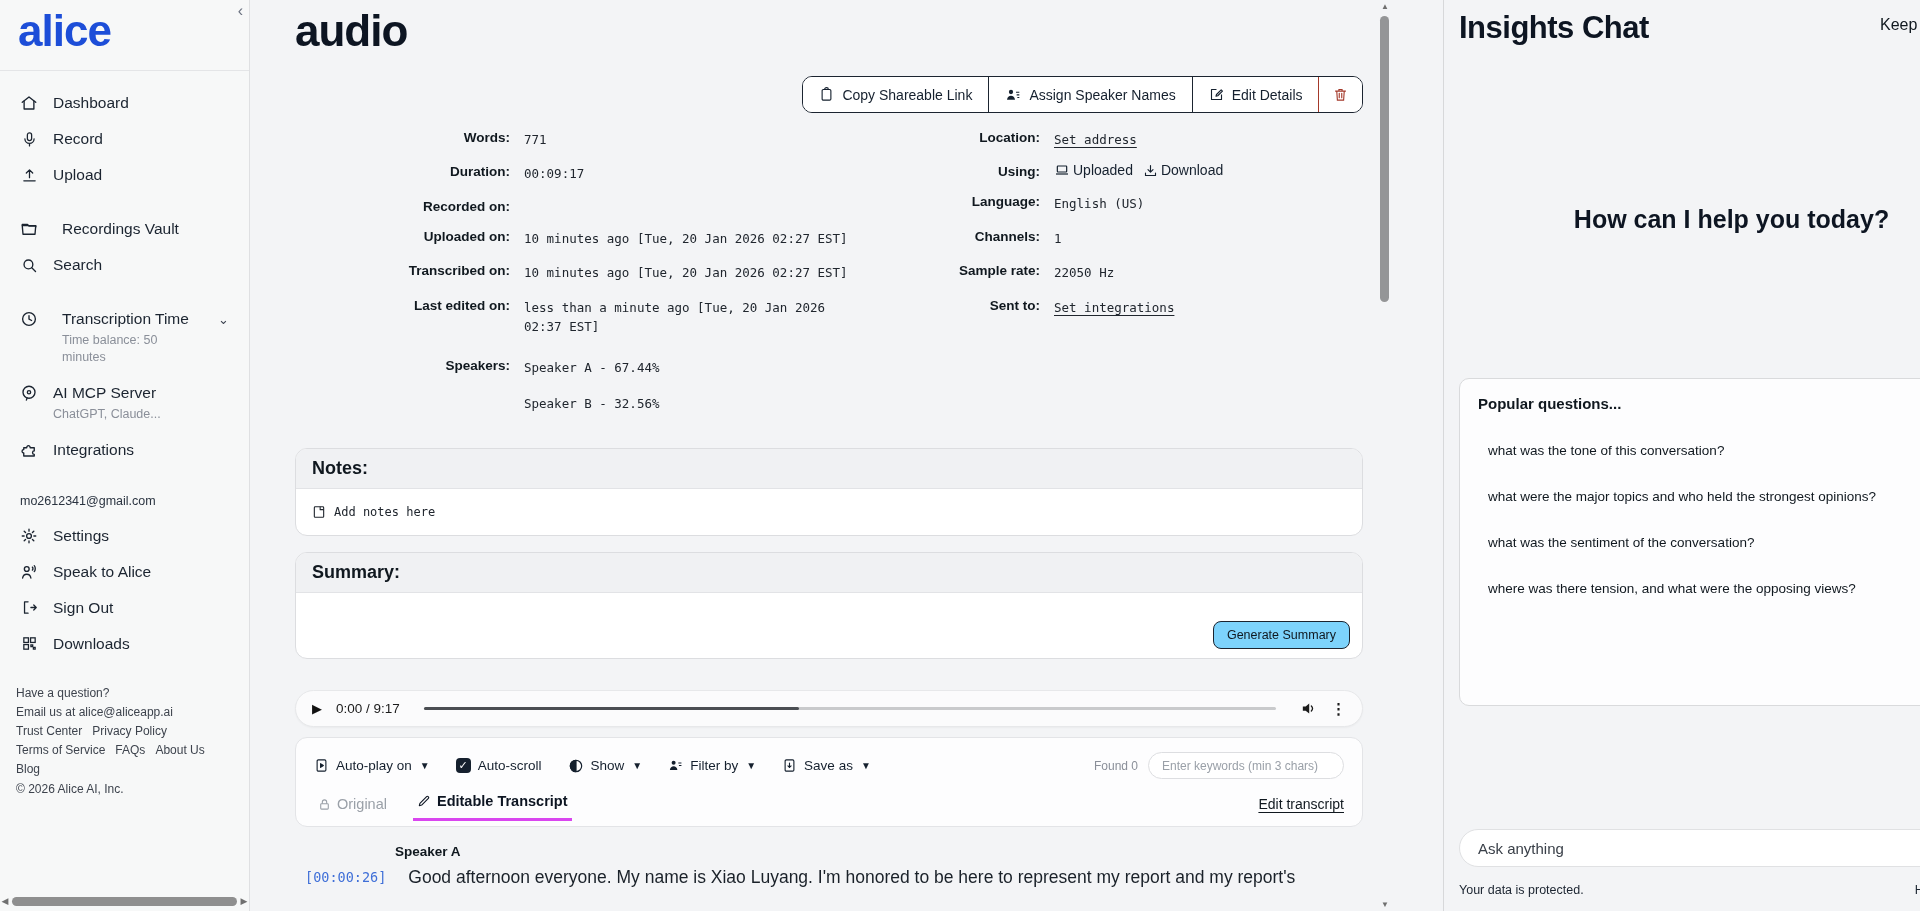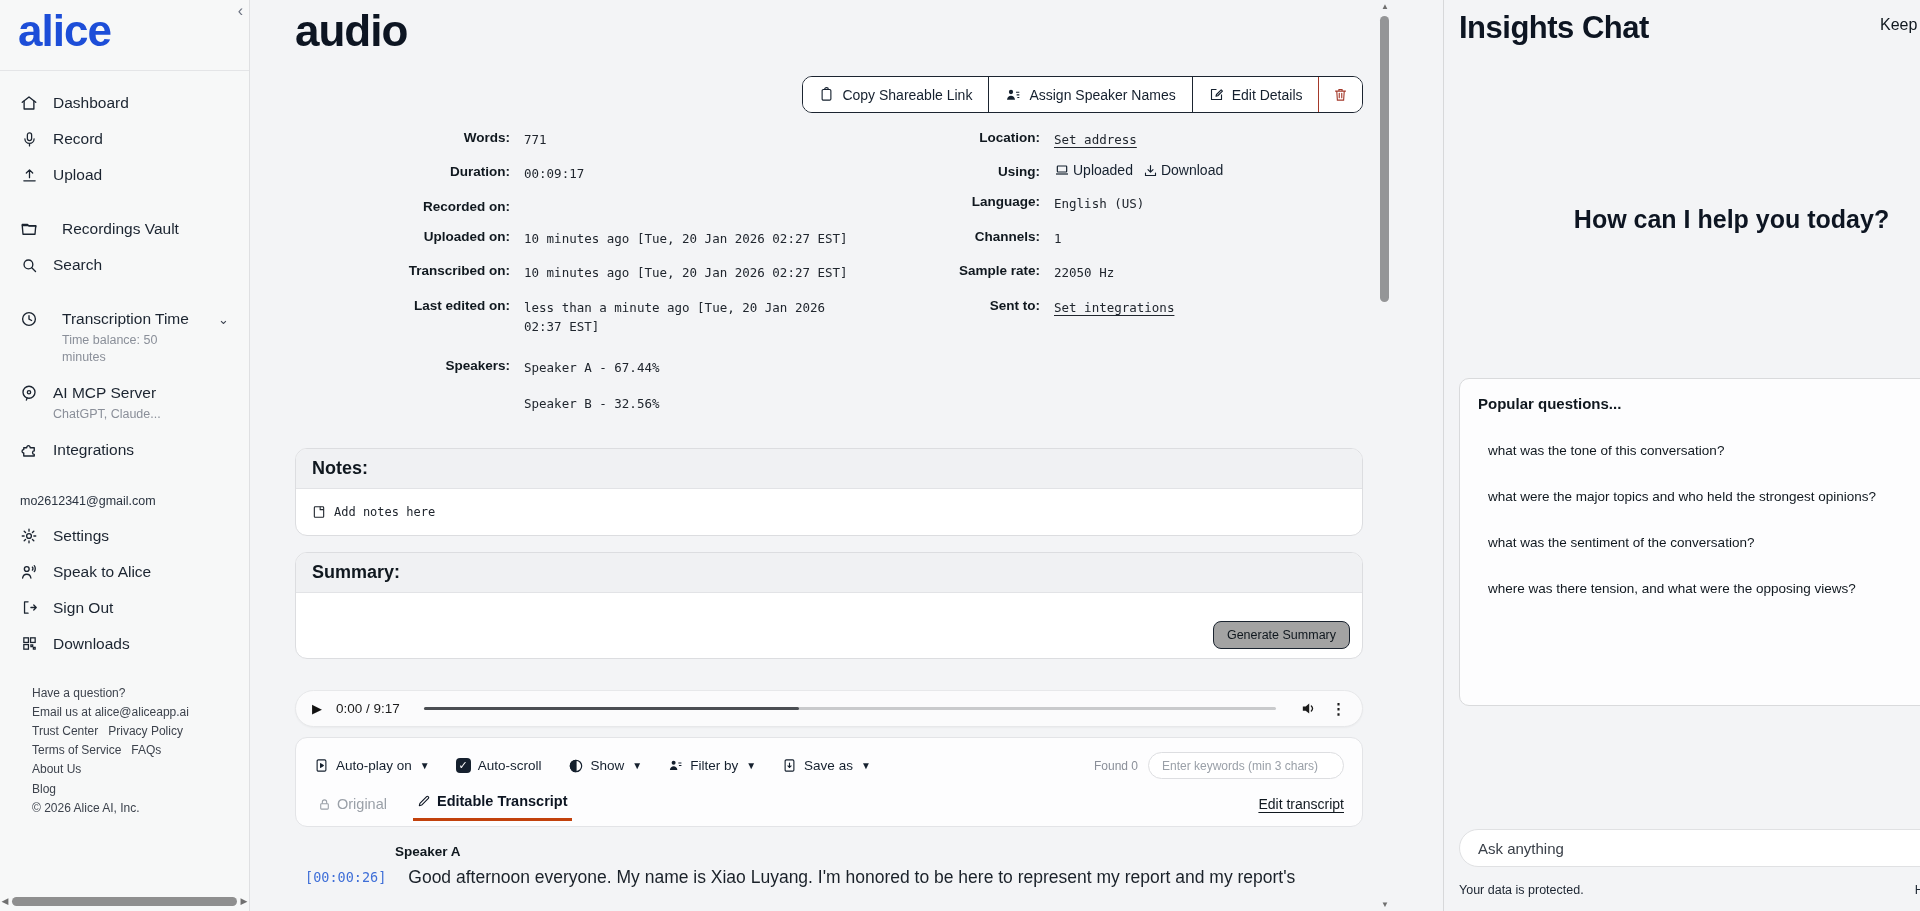--- a/index.html
+++ b/index.html
@@ -16,21 +16,21 @@
   .side-sep { border-top:1px solid #e4e5e7; }
   .side-nav { padding-top:14px; }
   .side-item { display:flex; align-items:center; gap:15px; padding:9px 20px; font-size:15.5px; color:#1b2430; cursor:pointer; }
   .side-item .icn { width:18px; color:#1b2430; }
   .gap-top { margin-top:18px;gap:24px; }
   .tool-item { align-items:flex-start; }
   .tool-wrap { flex:1; }
   .tool-sub { font-size:12.5px; color:#8a8f99; margin-top:4px; line-height:1.35; max-width:130px; }
   .chev { color:#3c4350; font-size:13px; margin-top:2px; }
   #side-email { font-size:12.5px; color:#2a3340; padding:26px 20px 4px 20px; }
-  #side-footer { padding:22px 20px 0 32px; font-size:12px; color:#3d434d; line-height:1.6; }
+  #side-footer { padding:22px 20px 0 16px; font-size:12px; color:#3d434d; line-height:1.6; }
   #side-footer .flink { cursor:pointer; margin-right:10px; display:inline-block; }
   
   #side-hscroll { position:absolute; bottom:4px; left:0; width:100%; height:12px; display:flex; align-items:center; }
   #side-hscroll .harrow { font-size:9px; color:#707070; width:10px; text-align:center; }
   #side-hscroll .hthumb { height:9px; background:#8f8f8f; border-radius:5px; flex:1; margin:0 2px; }
 
   
   #main { position:absolute; left:251px; top:0; width:1126px; height:911px; }
   #page-title { position:absolute; left:44px; top:6px; font-size:44px; font-weight:700; color:#0d1522; letter-spacing:-1px; }
   #action-bar { position:absolute; top:76px; right:14px; display:flex; height:37px; border:1.5px solid #1b2430; border-radius:10px; background:#fff; overflow:hidden; }
@@ -53,21 +53,21 @@
   .using-val .icn { color:#15202e; }
   .sp-gap { margin-top:22px; }
   .sp-gap2 { margin-top:16px; }
 
   .card { position:absolute; left:44px; width:1068px; background:#fff; border:1px solid #dcdde0; border-radius:12px; overflow:hidden; }
   .card-head { background:#f0f1f3; border-bottom:1px solid #e2e3e6; padding:9px 16px; font-size:18px; font-weight:700; color:#10181f; }
   #notes-card { top:448px; height:88px; }
   #notes-body { display:flex; align-items:center; gap:8px; padding:16px; font-size:12px; color:#20262e; cursor:text; }
   #summary-card { top:552px; height:107px; }
   #summary-body { position:relative; height:66px; }
-  #generate-summary { position:absolute; right:12px; bottom:10px; background:#a3a3a3; border:1.5px solid #1b2430; border-radius:8px; padding:6px 13px; font-size:12.5px; font-family:inherit; color:#10181f; cursor:pointer; }
+  #generate-summary { position:absolute; right:12px; bottom:10px; background:#7dd3fc; border:1.5px solid #1b2430; border-radius:8px; padding:6px 13px; font-size:12.5px; font-family:inherit; color:#10181f; cursor:pointer; }
 
   #player { position:absolute; left:44px; top:690px; width:1068px; height:37px; background:#fbfbfc; border:1px solid #e7e8ea; border-radius:19px; display:flex; align-items:center; padding:0 16px; gap:14px; box-shadow:0 1px 2px rgba(0,0,0,.04); }
   #play-btn { font-size:13px; color:#111; cursor:pointer; }
   #player-time { font-size:13.5px; color:#1b1b1b; white-space:nowrap; }
   #ptrack { flex:1; height:3px; background:#c9cacc; border-radius:2px; margin:0 10px; position:relative; cursor:pointer; }
   #pfill { height:3px; background:#4b4e53; border-radius:2px; width:44%; }
   #vol-icon,#kebab-icon { color:#1b1b1b; cursor:pointer; }
   #kebab-icon { font-size:15px; font-weight:700; }
 
   #controls-card { position:absolute; left:44px; top:737px; width:1068px; background:#fdfdfe; border:1px solid #e3e4e7; border-radius:12px; height:90px; }
@@ -75,21 +75,21 @@
   .tbtn { display:flex; align-items:center; gap:7px; font-size:13.5px; color:#15202e; cursor:pointer; white-space:nowrap; }
   .tbtn .caret { font-size:10px; margin-left:1px; }
   .checkbox { width:15px; height:15px; background:#15202e; border-radius:4px; color:#fff; font-size:11px; display:flex; align-items:center; justify-content:center; }
   #toolbar-right { margin-left:auto; display:flex; align-items:center; gap:10px; }
   #found-count { font-size:12px; color:#8a8f99; }
   #kw-input { width:196px; height:27px; border:1px solid #dddee1; border-radius:14px; padding:0 13px; font-size:12px; font-family:inherit; color:#333; background:#fff; outline:none; }
   #kw-input::placeholder { color:#9aa0a8; }
   #tabs { display:flex; align-items:flex-end; padding:14px 18px 0 18px; }
   .tab { display:flex; align-items:center; gap:6px; font-size:14.5px; padding:0 4px 9px 4px; cursor:pointer; }
   .tab.inactive { color:#9aa0a8; margin-right:22px; }
-  .tab.active { color:#0d1522; font-weight:700; border-bottom:3px solid #c2410c; }
+  .tab.active { color:#0d1522; font-weight:700; border-bottom:3px solid #d946ef; }
   #edit-transcript { margin-left:auto; font-size:14px; color:#10181f; text-decoration:underline; text-underline-offset:3px; cursor:pointer; padding-bottom:9px; }
 
   #transcript { position:absolute; left:0px; top:836px; width:1120px; height:75px; overflow:hidden; }
   #t-speaker { font-size:13.5px; font-weight:700; color:#10181f; margin:8px 0 6px 144px; }
   .t-line { display:flex; align-items:flex-start; }
   #t-ts { color:#3f6fd8; font-size:13.5px; flex:0 0 auto; margin-left:54px; margin-top:4px; cursor:pointer; }
   #t-text { font-size:17.5px; color:#1a2129; margin-left:22px; line-height:1.45; }
 
   
   #vscroll { position:absolute; left:1378px; top:0; width:14px; height:911px; }

